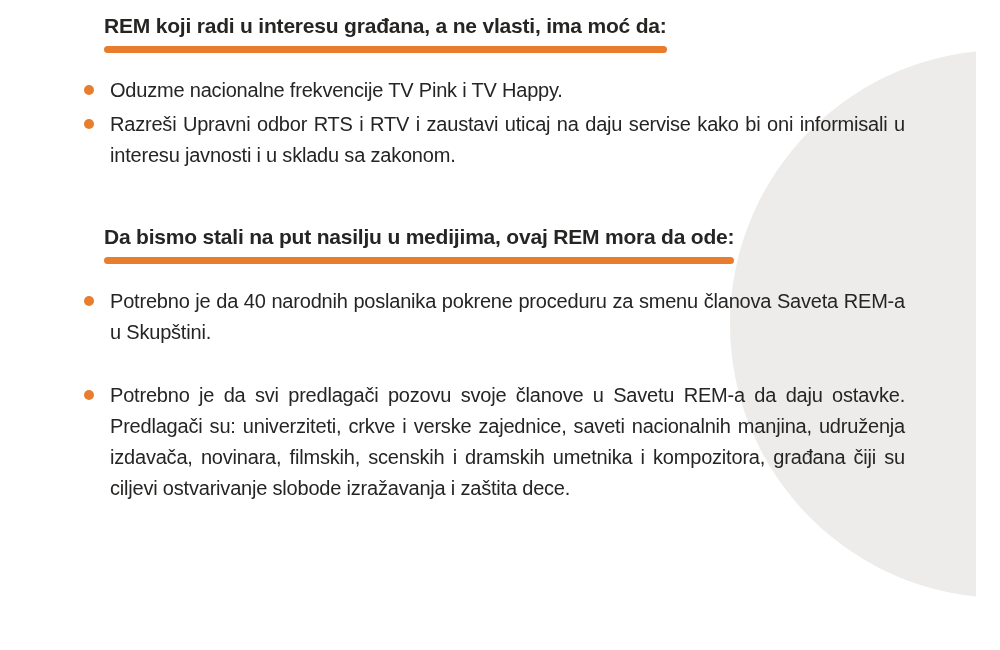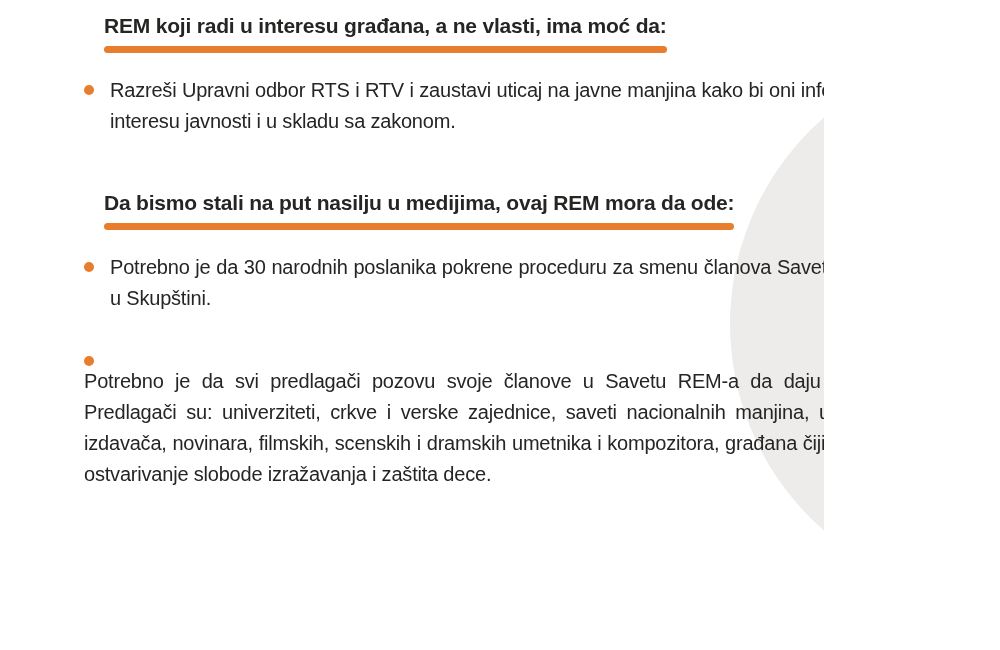--- a/index.html
+++ b/index.html
@@ -4,21 +4,21 @@
 <style>
   html, body { margin: 0; padding: 0; }
   body {
     width: 1000px; height: 650px;
     background: #ffffff;
     font-family: "Liberation Sans", sans-serif;
     overflow: hidden;
   }
   .page {
     position: relative;
-    width: 824px; height: 650px;
+    width: 976px; height: 650px;
     background: var(--page-bg, #ffffff);
     overflow: hidden;
   }
   .bg-circle {
     position: absolute;
     left: 730px; top: 50px;
     width: 548px; height: 548px;
     border-radius: 50%;
     background: var(--circle, #edecea);
     z-index: 0;
@@ -55,21 +55,21 @@
   ul.items {
     list-style: none;
     margin: 22px 0 0 0;
     padding: 0;
   }
   .item {
     display: flex;
     align-items: flex-start;
   }
   .section-0 .item + .item { margin-top: 3px; }
-  .section-1 .item + .item { margin-top: 32px; flex-direction: column; }
+  .section-1 .item + .item { margin-top: 32px; }
   .dot {
     flex: 0 0 auto;
     width: 10px; height: 10px;
     margin: 10px 16px 0 0;
     border-radius: 50%;
     background: var(--accent, #e87d2e);
   }
   .item-text {
     flex: 1 1 auto;
     font-size: 20px;
@@ -84,38 +84,42 @@
 
 <div class="page">
   <div class="bg-circle"></div>
   <div class="content" id="sections-root">
   <section class="section section-0">
     <div class="heading-wrap">
       <h2 class="heading">REM koji radi u interesu građana, a ne vlasti, ima moć da:</h2>
       <div class="rule"></div>
     </div>
     <ul class="items">
+  <li class="item">
+    <span class="dot"></span>
+    <span class="item-text">Oduzme nacionalne frekvencije TV Pink i TV Happy.</span>
+  </li>
 
   <li class="item">
     <span class="dot"></span>
-    <span class="item-text">Razreši Upravni odbor RTS i RTV i zaustavi uticaj na javne manjina kako bi oni informisali u interesu javnosti i u skladu sa zakonom.</span>
+    <span class="item-text">Razreši Upravni odbor RTS i RTV i zaustavi uticaj na daju servise kako bi oni informisali u interesu javnosti i u skladu sa zakonom.</span>
   </li>
 
 </ul>
   </section>
 
   <section class="section section-1">
     <div class="heading-wrap">
       <h2 class="heading">Da bismo stali na put nasilju u medijima, ovaj REM mora da ode:</h2>
       <div class="rule"></div>
     </div>
     <ul class="items">
   <li class="item">
     <span class="dot"></span>
-    <span class="item-text">Potrebno je da 30 narodnih poslanika pokrene proceduru za smenu članova Saveta REM-a u Skupštini.</span>
+    <span class="item-text">Potrebno je da 40 narodnih poslanika pokrene proceduru za smenu članova Saveta REM-a u Skupštini.</span>
   </li>
 
   <li class="item">
     <span class="dot"></span>
     <span class="item-text">Potrebno je da svi predlagači pozovu svoje članove u Savetu REM-a da daju ostavke. Predlagači su: univerziteti, crkve i verske zajednice, saveti nacionalnih manjina, udruženja izdavača, novinara, filmskih, scenskih i dramskih umetnika i kompozitora, građana čiji su ciljevi ostvarivanje slobode izražavanja i zaštita dece.</span>
   </li>
 </ul>
   </section>
 </div>
 </div>

